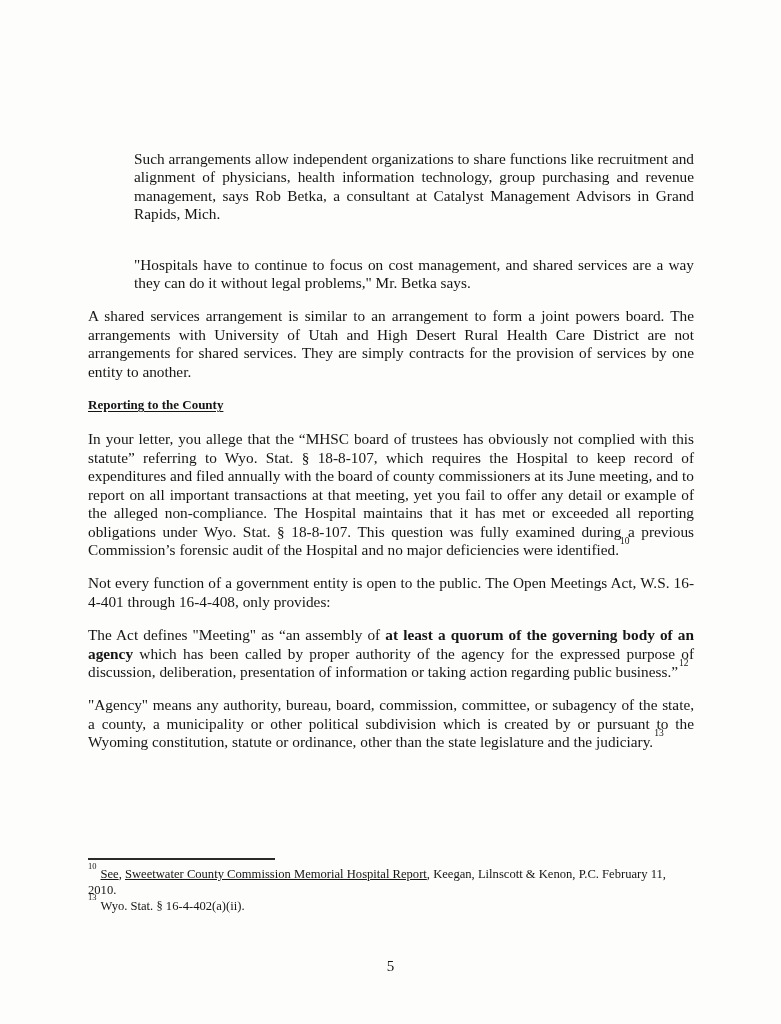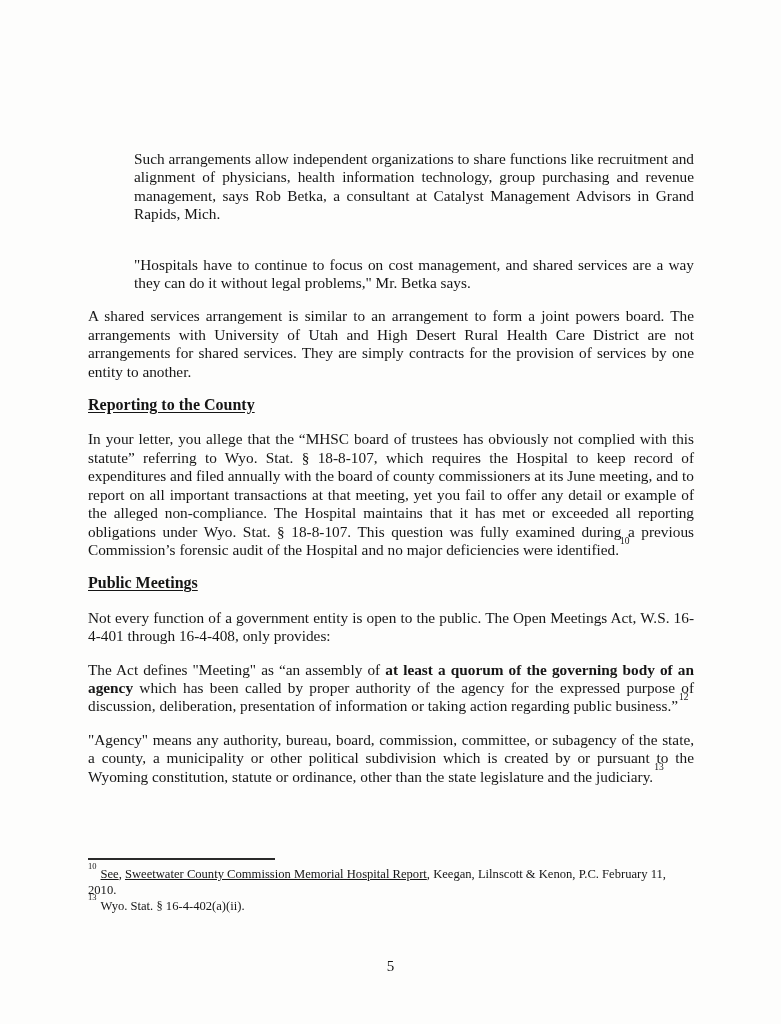--- a/index.html
+++ b/index.html
@@ -26,21 +26,21 @@
     font-size: 15.3px;
     line-height: 18.4px;
     text-align: justify;
     margin: 0 0 15px 0;
   }
   .indent {
     margin-left: 46px;
     margin-top: 32px;
   }
   .heading {
-    font-size: 16px;
+    font-size: 13px;
     line-height: 18.4px;
     font-weight: bold;
     text-decoration: underline;
     text-underline-offset: 2px;
     margin: 2px 0 16px 0;
   }
   b { font-weight: bold; }
   sup.ref {
     font-size: 9.5px;
     line-height: 0;
@@ -92,21 +92,20 @@
     <p class="para indent">Such arrangements allow independent organizations to share functions like recruitment and alignment of physicians, health information technology, group purchasing and revenue management, says Rob Betka, a consultant at Catalyst Management Advisors in Grand Rapids, Mich.</p>
 
     <p class="para indent">"Hospitals have to continue to focus on cost management, and shared services are a way they can do it without legal problems," Mr. Betka says.</p>
 
     <p class="para">A shared services arrangement is similar to an arrangement to form a joint powers board. The arrangements with University of Utah and High Desert Rural Health Care District are not arrangements for shared services. They are simply contracts for the provision of services by one entity to another.</p>
 
     <h2 class="heading">Reporting to the County</h2>
 
     <p class="para"><span>In your letter, you allege that the “MHSC board of trustees has obviously not complied with this statute” referring to Wyo. Stat. § 18-8-107, which requires the Hospital to keep record of expenditures and filed annually with the board of county commissioners at its June meeting, and to report on all important transactions at that meeting, yet you fail to offer any detail or example of the alleged non-compliance. The Hospital maintains that it has met or exceeded all reporting obligations under Wyo. Stat. § 18-8-107. This question was fully examined during a previous Commission’s forensic audit of the Hospital and no major deficiencies were identified.</span><sup class="ref">10</sup></p>
 
-    <h2 class="heading">Public Meetings</h2>
 
     <p class="para">Not every function of a government entity is open to the public. The Open Meetings Act, W.S. 16-4-401 through 16-4-408, only provides:</p>
 
 
     <p class="para"><span>The Act defines "Meeting" as “an assembly of </span><b>at least a quorum of the governing body of an agency</b><span> which has been called by proper authority of the agency for the expressed purpose of discussion, deliberation, presentation of information or taking action regarding public business.”</span><sup class="ref">12</sup></p>
 
     <p class="para"><span>"Agency" means any authority, bureau, board, commission, committee, or subagency of the state, a county, a municipality or other political subdivision which is created by or pursuant to the Wyoming constitution, statute or ordinance, other than the state legislature and the judiciary.</span><sup class="ref">13</sup></p>
 
   </div>
 

